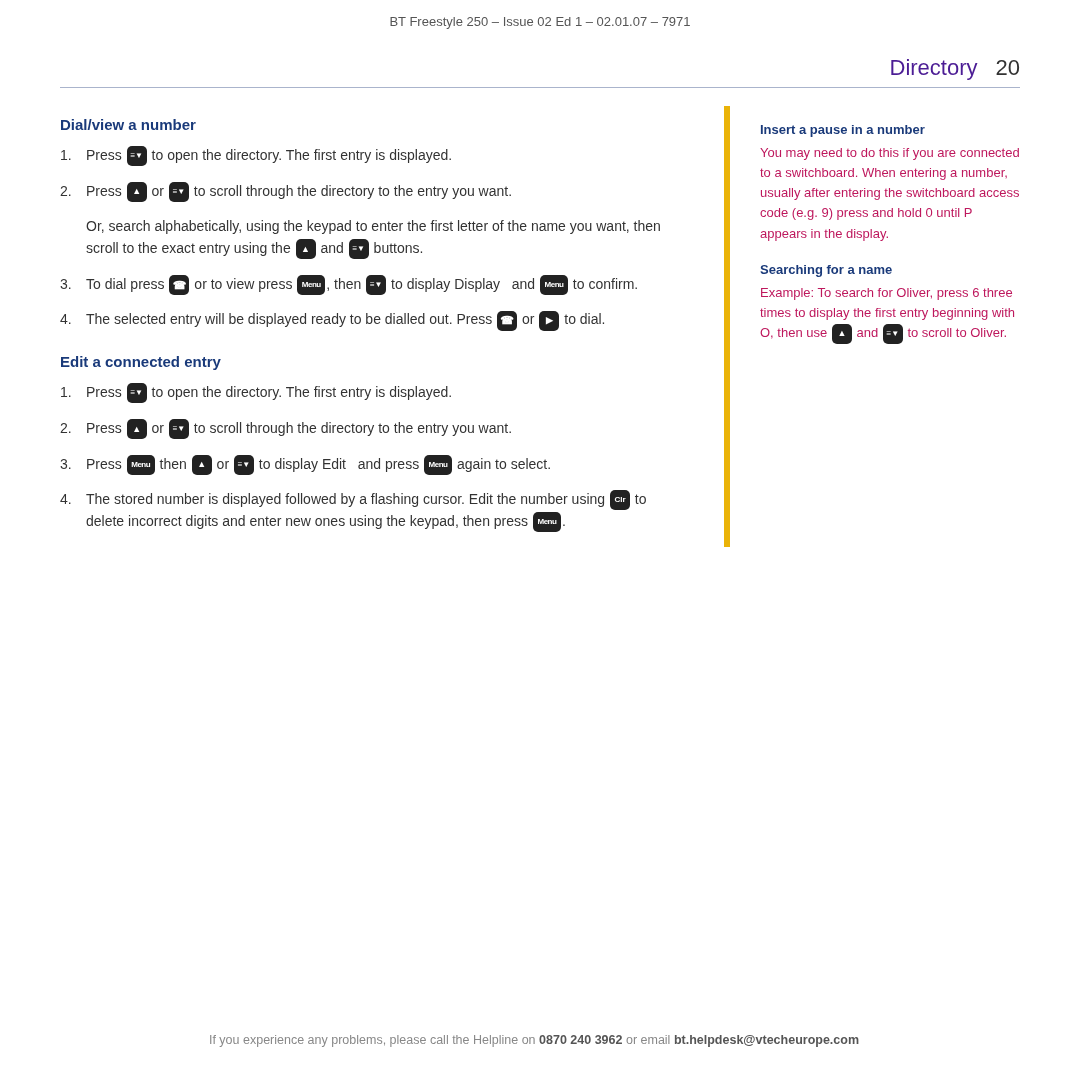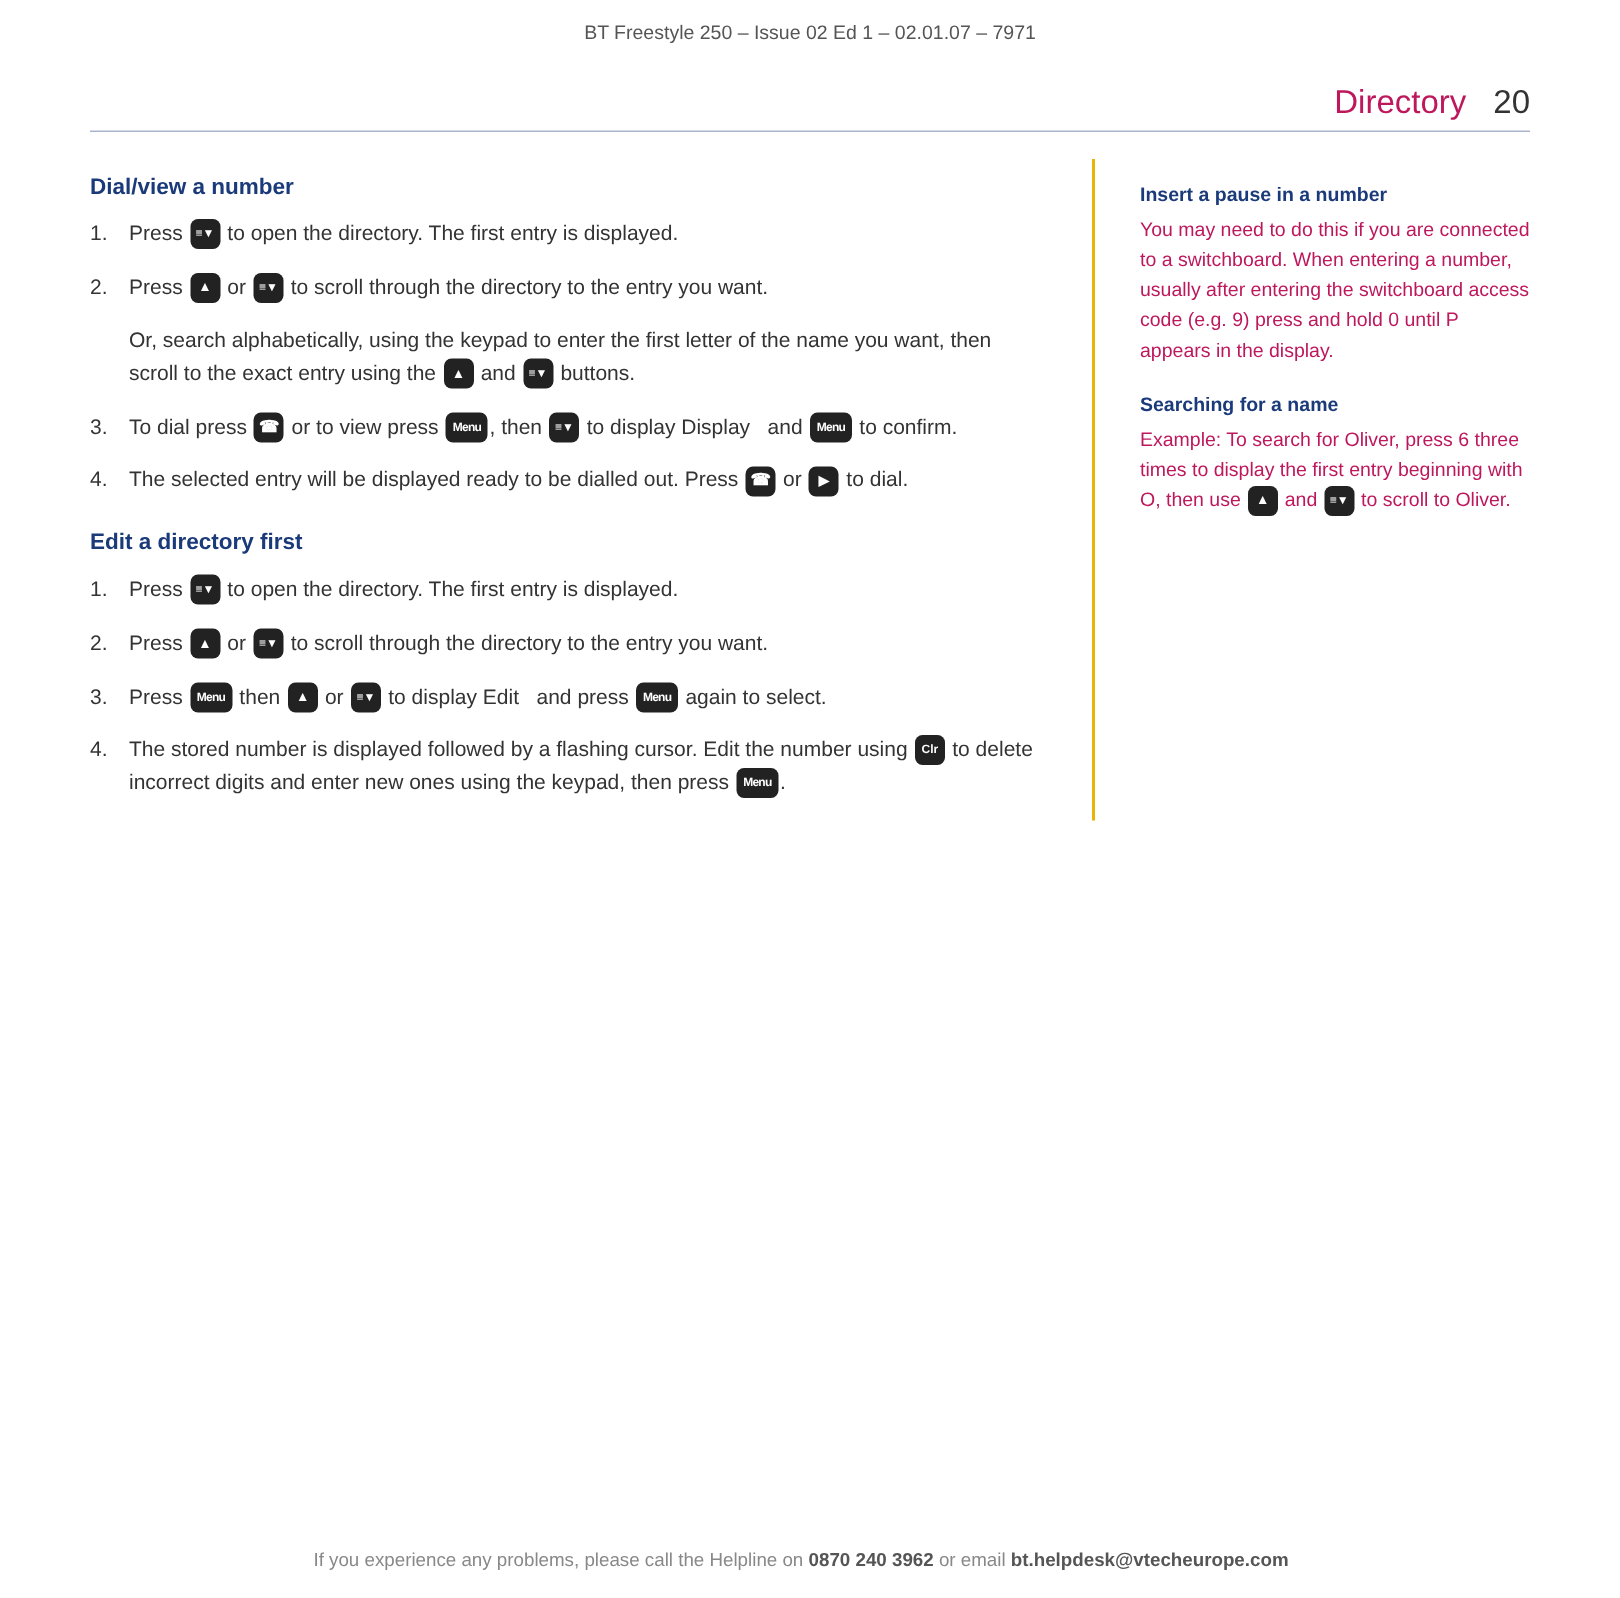--- a/index.html
+++ b/index.html
@@ -19,41 +19,41 @@
       color: #555;
     }
     .directory-header {
       display: flex;
       justify-content: flex-end;
       align-items: center;
       padding: 18px 60px 6px 60px;
     }
     .directory-title {
       font-size: 22px;
-      color: #be185d;
+      color: #4c1d95;
       margin-right: 18px;
     }
     .page-number {
       font-size: 22px;
       color: #333;
     }
     .divider {
       border: none;
       border-top: 1.5px solid #aab4cc;
       margin: 0 60px;
     }
     .main-content {
       display: flex;
       margin: 0 60px;
       padding-top: 18px;
     }
     .left-col {
       flex: 1;
       padding-right: 36px;
-      border-right: 2px solid #eab308;
+      border-right: 6px solid #eab308;
     }
     .right-col {
       width: 290px;
       padding-left: 30px;
       padding-top: 4px;
     }
     .section-title {
       font-size: 15px;
       font-weight: bold;
       color: #1a3a7a;
@@ -221,21 +221,21 @@
           <span class="li-content">
             The selected entry will be displayed ready to be dialled out.
             Press <span class="btn-icon sm btn-call"></span>
             or <span class="btn-icon sm btn-play"></span> to dial.
           </span>
         </li>
       </ol>
     </div>
 
     <div class="section-gap">
-      <div class="section-title">Edit a directory first</div>
+      <div class="section-title">Edit a connected entry</div>
       <ol class="numbered-list">
 
         <li>
           <span class="num">1.</span>
           <span class="li-content">
             Press <span class="btn-icon sm btn-dir"></span>
             to open the directory. The first entry is displayed.
           </span>
         </li>
 

